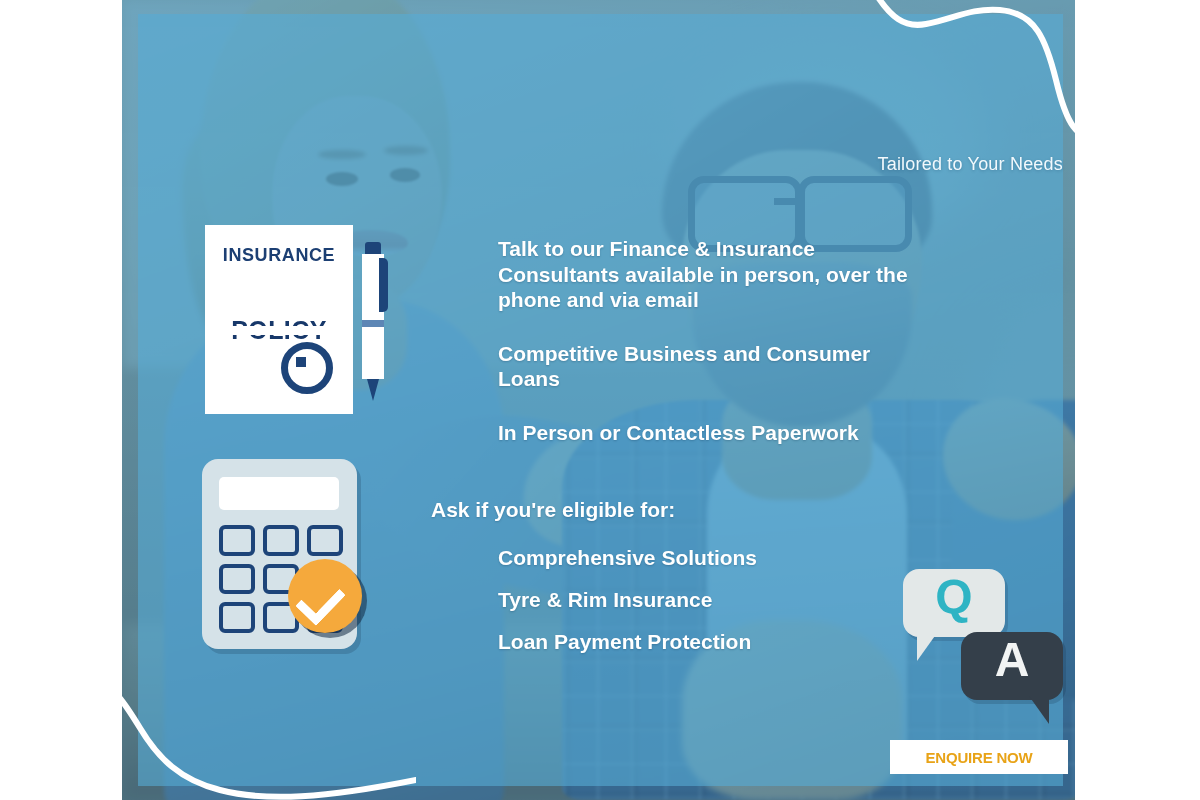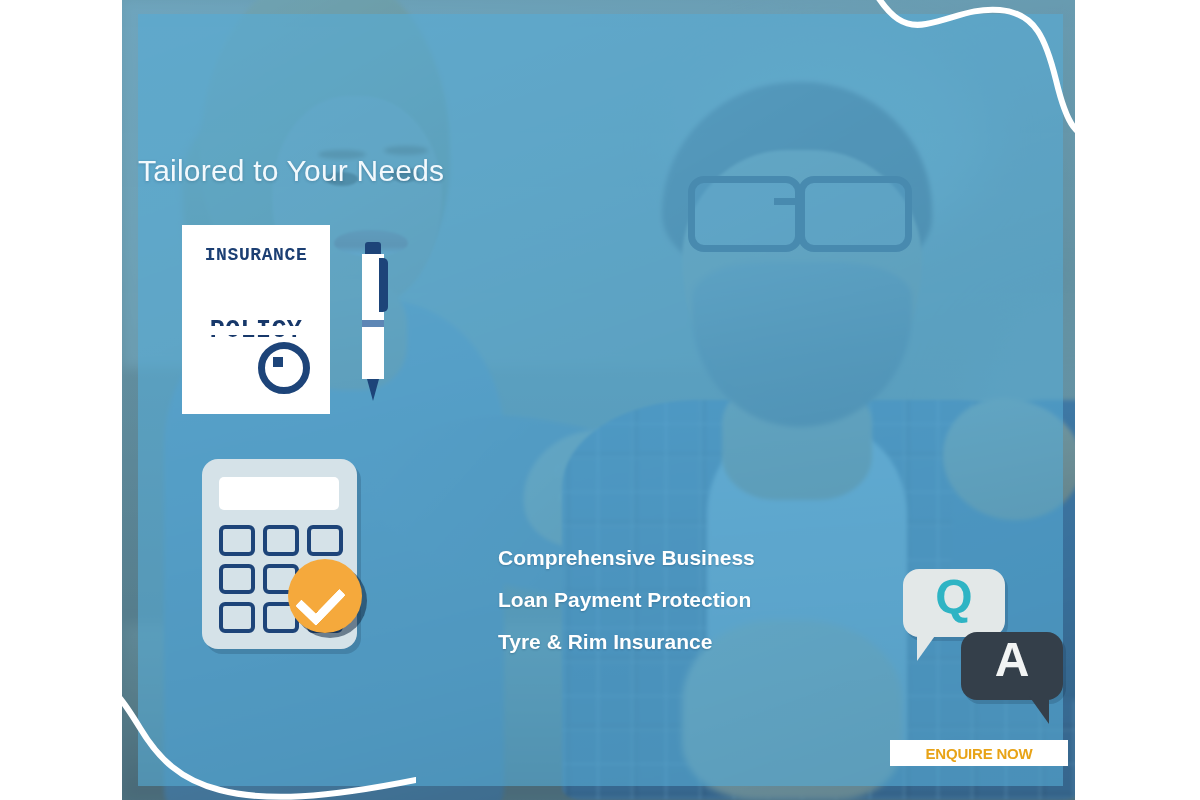--- a/index.html
+++ b/index.html
@@ -181,27 +181,27 @@
 
   
   .content{position:absolute;left:138px;top:14px;width:925px;height:772px;}
 
   .title{
     position:absolute;left:0;top:66px;width:925px;text-align:center;
     font-size:45px;font-weight:bold;color:#ffffff;letter-spacing:-0.6px;
     text-shadow:0 1px 3px rgba(20,60,90,0.30);
   }
   .subtitle{
-    position:absolute;left:0;top:140px;width:925px;text-align:left;
-    font-size:30px;font-weight:400;color:#f2f9fd;letter-spacing:0.2px;
+    position:absolute;left:0;top:140px;width:925px;text-align:right;
+    font-size:18px;font-weight:400;color:#f2f9fd;letter-spacing:0.2px;
     text-shadow:0 1px 3px rgba(20,60,90,0.28);
   }
 
   
-  .doc{position:absolute;left:44px;top:211px;width:148px;height:189px;font-family:Liberation Mono, monospace;}
+  .doc{position:absolute;left:67px;top:211px;width:148px;height:189px;}
   .doc-outer{position:absolute;inset:0;background:#ffffff;}
   .doc-inner{
     position:absolute;left:9px;top:9px;right:9px;bottom:9px;
     border:4px solid #ffffff;background:transparent;
   }
   .doc-t1{
     position:absolute;left:0;top:20px;width:148px;text-align:center;
     font-size:18px;font-weight:bold;color:#1c3f73;letter-spacing:0.6px;
   }
   .doc-t2{
@@ -286,21 +286,21 @@
     content:"";position:absolute;right:14px;bottom:-24px;width:0;height:0;
     border-left:20px solid transparent;border-right:0 solid transparent;border-top:28px solid #343f4a;
   }
   .bub-a span{
     position:absolute;left:0;top:4px;width:102px;text-align:center;
     font-size:48px;font-weight:bold;color:#f2f4f4;line-height:1;
   }
 
   
   .enquire{
-    position:absolute;left:752px;top:726px;width:178px;height:26px;
+    position:absolute;left:752px;top:726px;width:178px;height:34px;
     background:#ffffff;display:flex;align-items:center;justify-content:center;
   }
   .enquire span{
     font-size:15px;font-weight:bold;color:#e8a317;letter-spacing:-0.2px;
   }
 </style>
 </head>
 <body>
 
 <div id="canvas">
@@ -399,26 +399,32 @@
         <div class="key"></div>
         <div class="key"></div>
         <div class="key"></div>
         <div class="key"></div>
         <div class="key"></div>
         <div class="key"></div>
       </div>
       <div class="check"></div>
     </div>
 
-
+    <div class="copy">
+      <div class="para">Talk to our Finance &amp; Insurance Consultants available in person, over the phone and via email</div>
+      <div class="para">Competitive Business and Consumer Loans</div>
+      <div class="para">In Person or Contactless Paperwork</div>
+    </div>
+
+    <div class="ask">Ask if you're eligible for:</div>
 
     <div class="benefits">
-      <div class="benefit">Comprehensive Business</div>
+      <div class="benefit">Comprehensive Solutions</div>
+      <div class="benefit">Tyre &amp; Rim Insurance</div>
       <div class="benefit">Loan Payment Protection</div>
-      <div class="benefit">Tyre &amp; Rim Insurance</div>
     </div>
 
     <div class="qa">
       <div class="bub-q">
         <span>Q</span>
       </div>
       <div class="bub-a">
         <span>A</span>
       </div>
     </div>

